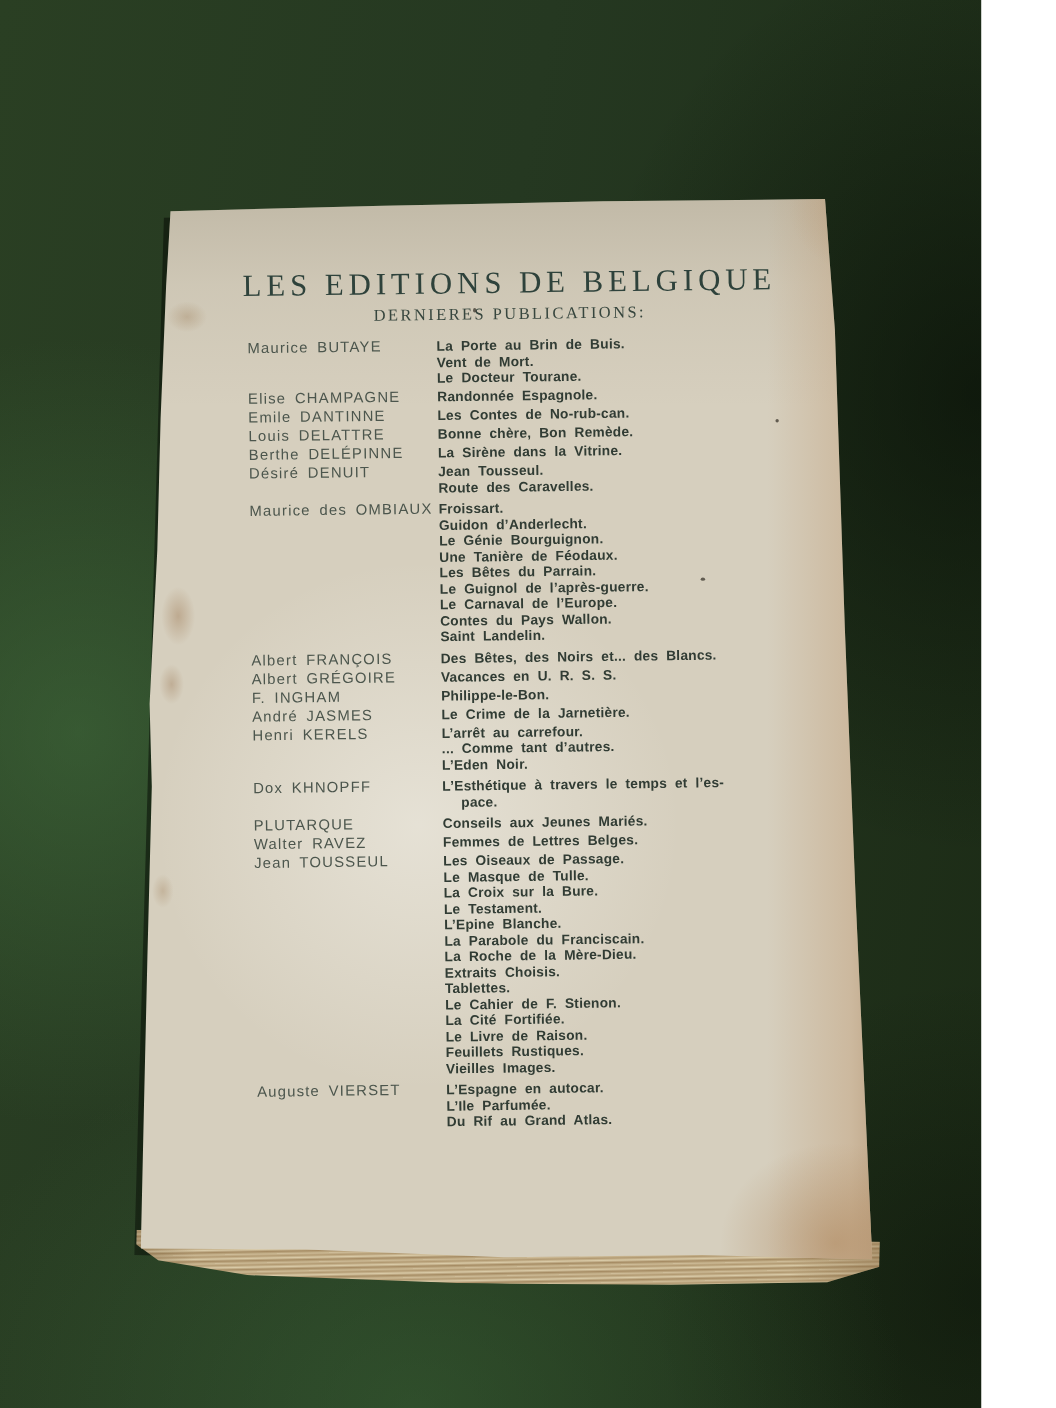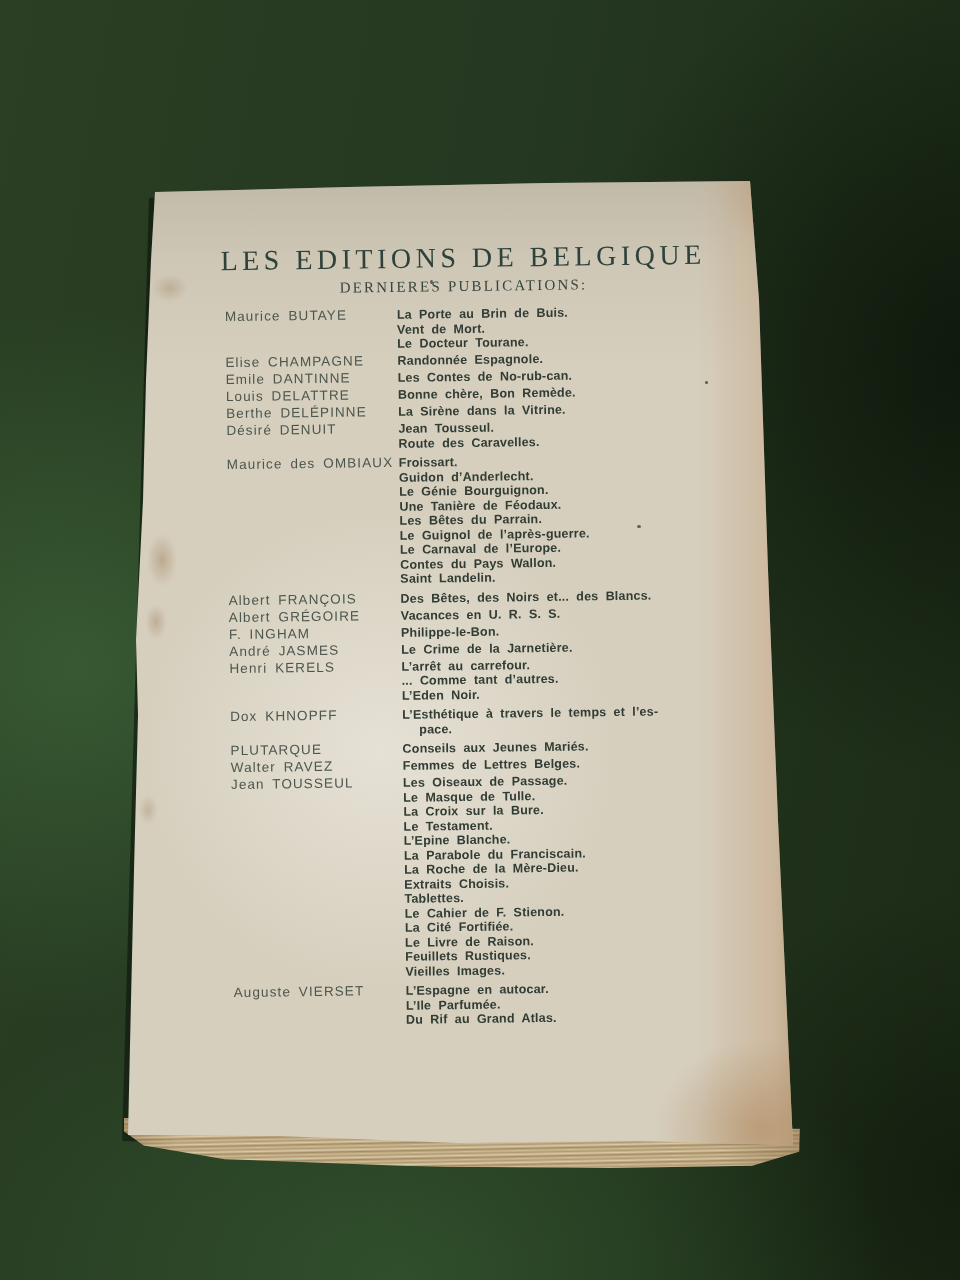--- a/index.html
+++ b/index.html
@@ -3,21 +3,21 @@
 <meta charset="utf-8">
 <style>
   html, body {
     margin: 0; padding: 0;
     width: 960px; height: 1280px;
     overflow: hidden;
     font-family: "Liberation Sans", sans-serif;
   }
   .photo {
     position: relative;
-    width: 960px; height: 1280px;
+    width: 892px; height: 1280px;
     background:
       radial-gradient(55% 40% at 8% 52%, rgba(70,118,66,0.50), rgba(70,118,66,0) 70%),
       radial-gradient(70% 38% at 42% 100%, rgba(62,108,58,0.45), rgba(62,108,58,0) 72%),
       radial-gradient(52% 42% at 100% 28%, rgba(6,12,5,0.62), rgba(6,12,5,0) 78%),
       radial-gradient(45% 30% at 100% 92%, rgba(8,14,6,0.45), rgba(8,14,6,0) 75%),
       linear-gradient(100deg, #2a3f23 0%, #253821 45%, #1c2b16 100%);
   }
   
   .book-shadow {
     position: absolute; left: 112px; top: 176px;

